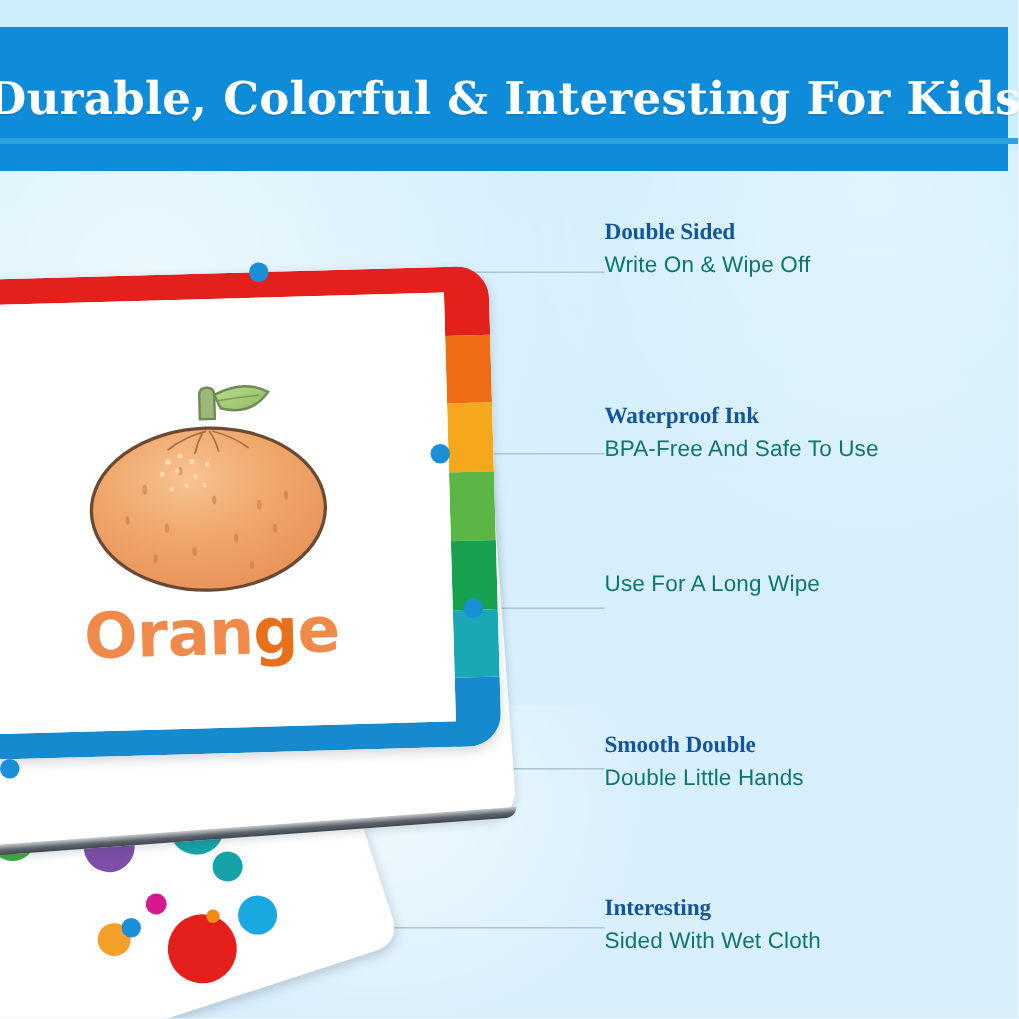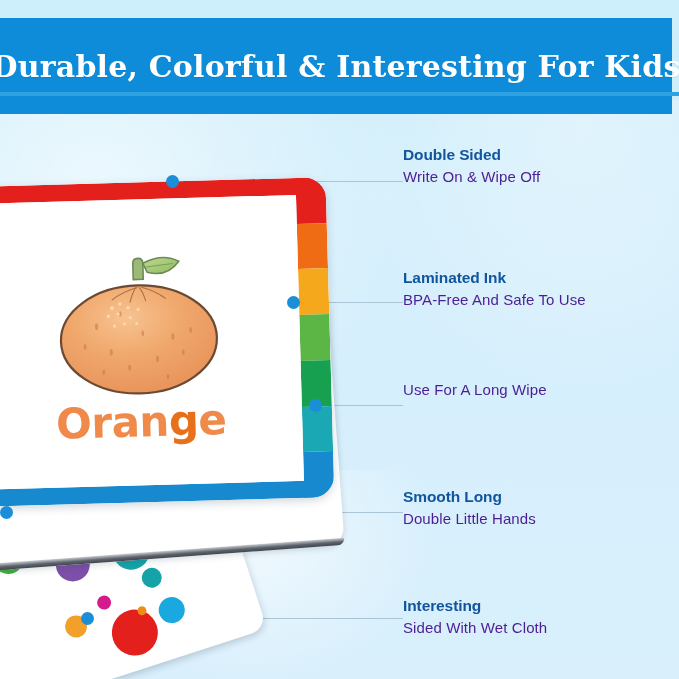--- a/index.html
+++ b/index.html
@@ -193,29 +193,29 @@
     width: 276px;
     height: 679px;
   }
   .feature {
     position: absolute;
     left: 0;
     width: 276px;
   }
   .feature-title {
     color: #12559e;
-    font-family: Liberation Sans, sans-serif;
+    font-family: Liberation Serif, serif;
     font-weight: 700;
     font-size: 15.5px;
     line-height: 1.32;
     letter-spacing: -0.1px;
     margin: 0;
   }
   .feature-sub {
-    color: #4c1d95;
+    color: #0f766e;
     font-family: "Liberation Sans", sans-serif;
     font-weight: 400;
     font-size: 15px;
     line-height: 1.3;
     letter-spacing: 0.1px;
     margin: 2px 0 0 0;
   }
 
   
   .connector {
@@ -356,30 +356,30 @@
   <div class="connector-dot" style="left: 81px; top: 612px; background: rgb(26, 143, 216);"></div>
 
   <div class="features">
 
     <div class="feature" style="top:145px;">
       <p class="feature-title">Double Sided</p>
       <p class="feature-sub">Write On &amp; Wipe Off</p>
     </div>
 
     <div class="feature" style="top:268px;">
-      <p class="feature-title">Laminated Ink</p>
+      <p class="feature-title">Waterproof Ink</p>
       <p class="feature-sub">BPA-Free And Safe To Use</p>
     </div>
 
     <div class="feature" style="top:378px;">
       <p class="feature-sub">Use For A Long Wipe</p>
     </div>
 
     <div class="feature" style="top:487px;">
-      <p class="feature-title">Smooth Long</p>
+      <p class="feature-title">Smooth Double</p>
       <p class="feature-sub">Double Little Hands</p>
     </div>
 
     <div class="feature" style="top:596px;">
       <p class="feature-title">Interesting</p>
       <p class="feature-sub">Sided With Wet Cloth</p>
     </div>
 
   </div>
 </div>

